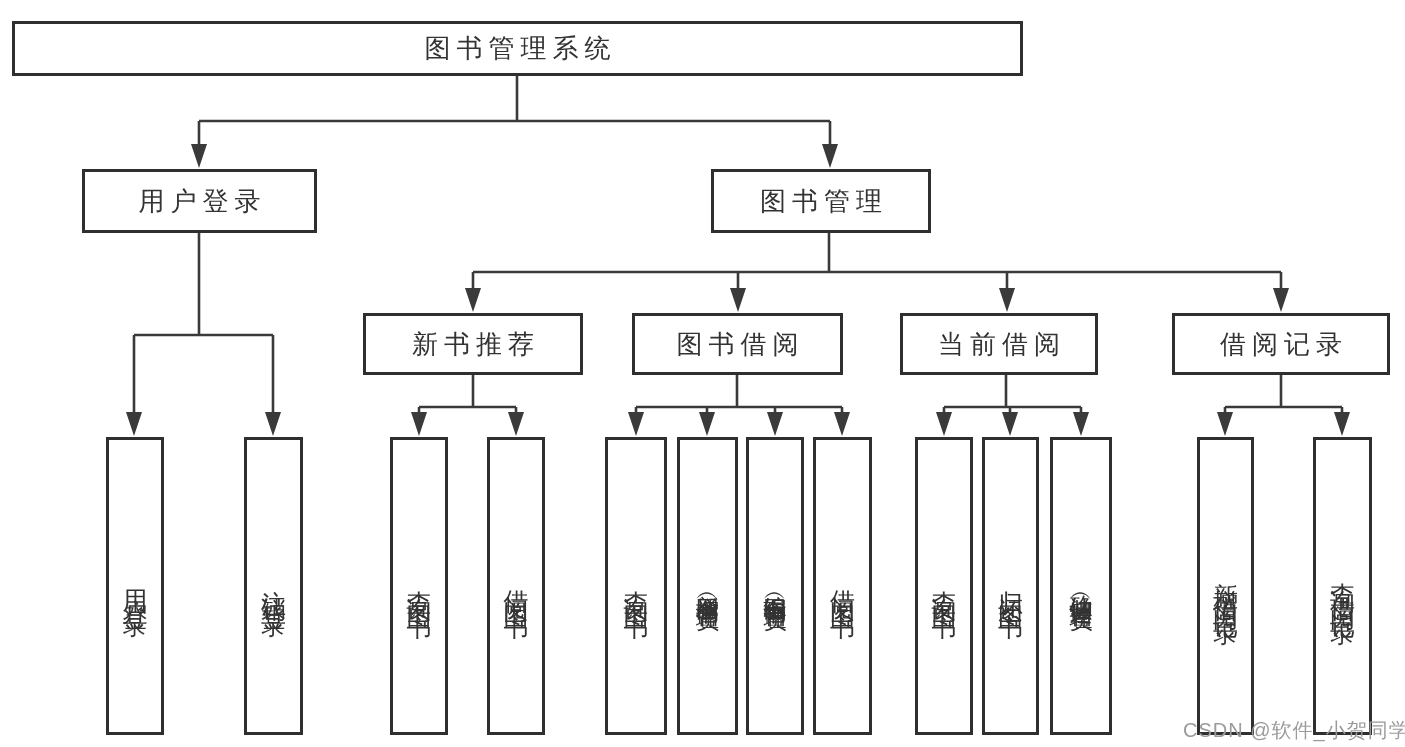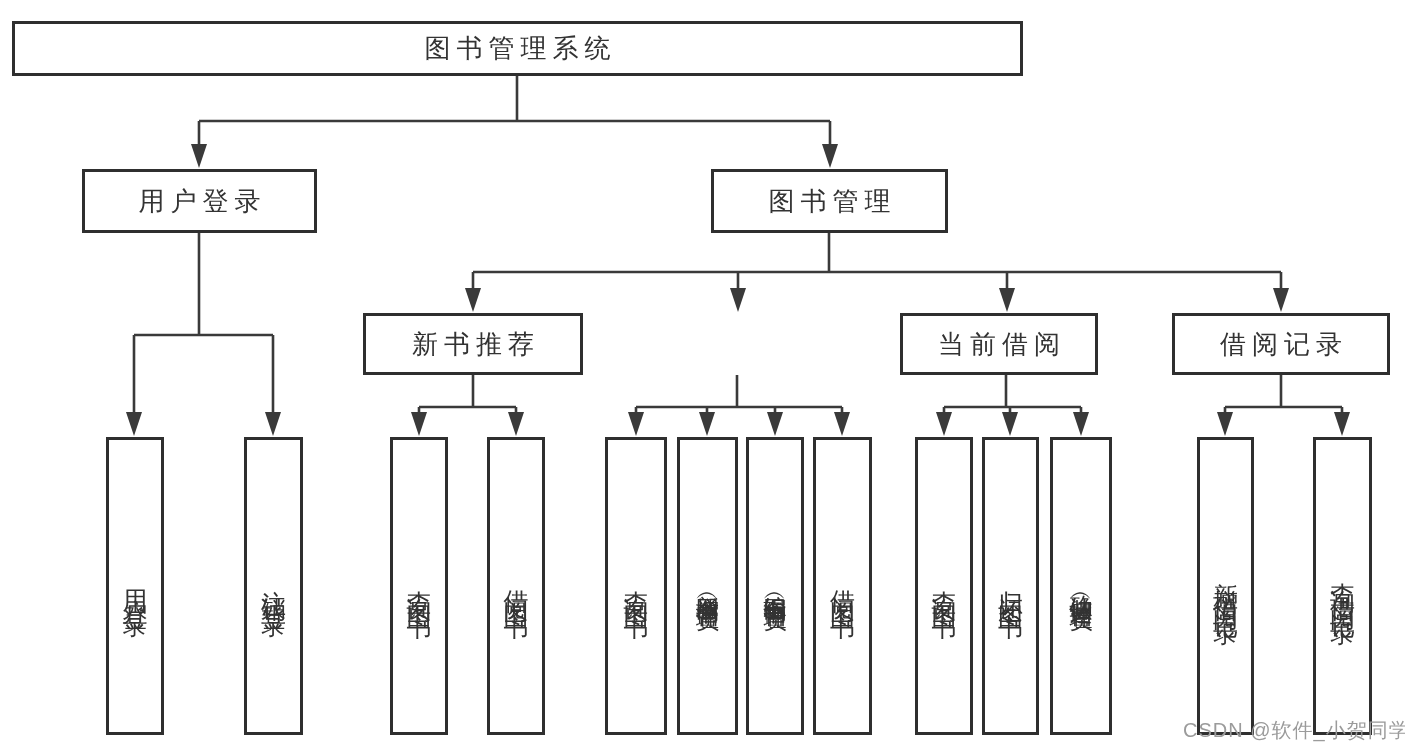--- a/index.html
+++ b/index.html
@@ -101,26 +101,29 @@
     </g>
   </svg>
 
   <div class="box" style="left:12px; top:13px; width:1011px; height:55px;margin-top:8px;">
     <span class="hlabel">图书管理系统</span>
   </div>
 
   <div class="box" style="left:82px; top:169px; width:235px; height:64px;">
     <span class="hlabel">用户登录</span>
   </div>
-  <div class="box" style="left:711px; top:169px; width:237px; height:64px;">
+  <div class="box" style="left:711px; top:169px; width:220px; height:64px;">
     <span class="hlabel">图书管理</span>
   </div>
 
   <div class="box" style="left:363px; top:313px; width:220px; height:62px;font-family:Liberation Mono, monospace;">
     <span class="hlabel">新书推荐</span>
+  </div>
+  <div class="box" style="left:632px; top:313px; width:211px; height:62px;">
+    <span class="hlabel">图书借阅</span>
   </div>
   <div class="box" style="left:900px; top:313px; width:198px; height:62px;">
     <span class="hlabel">当前借阅</span>
   </div>
   <div class="box" style="left:1172px; top:313px; width:218px; height:62px;">
     <span class="hlabel">借阅记录</span>
   </div>
 
   <div class="box leaf" style="left:106px; top:437px; width:58px; height:298px;">
     <span class="vtext">用户登录</span>

